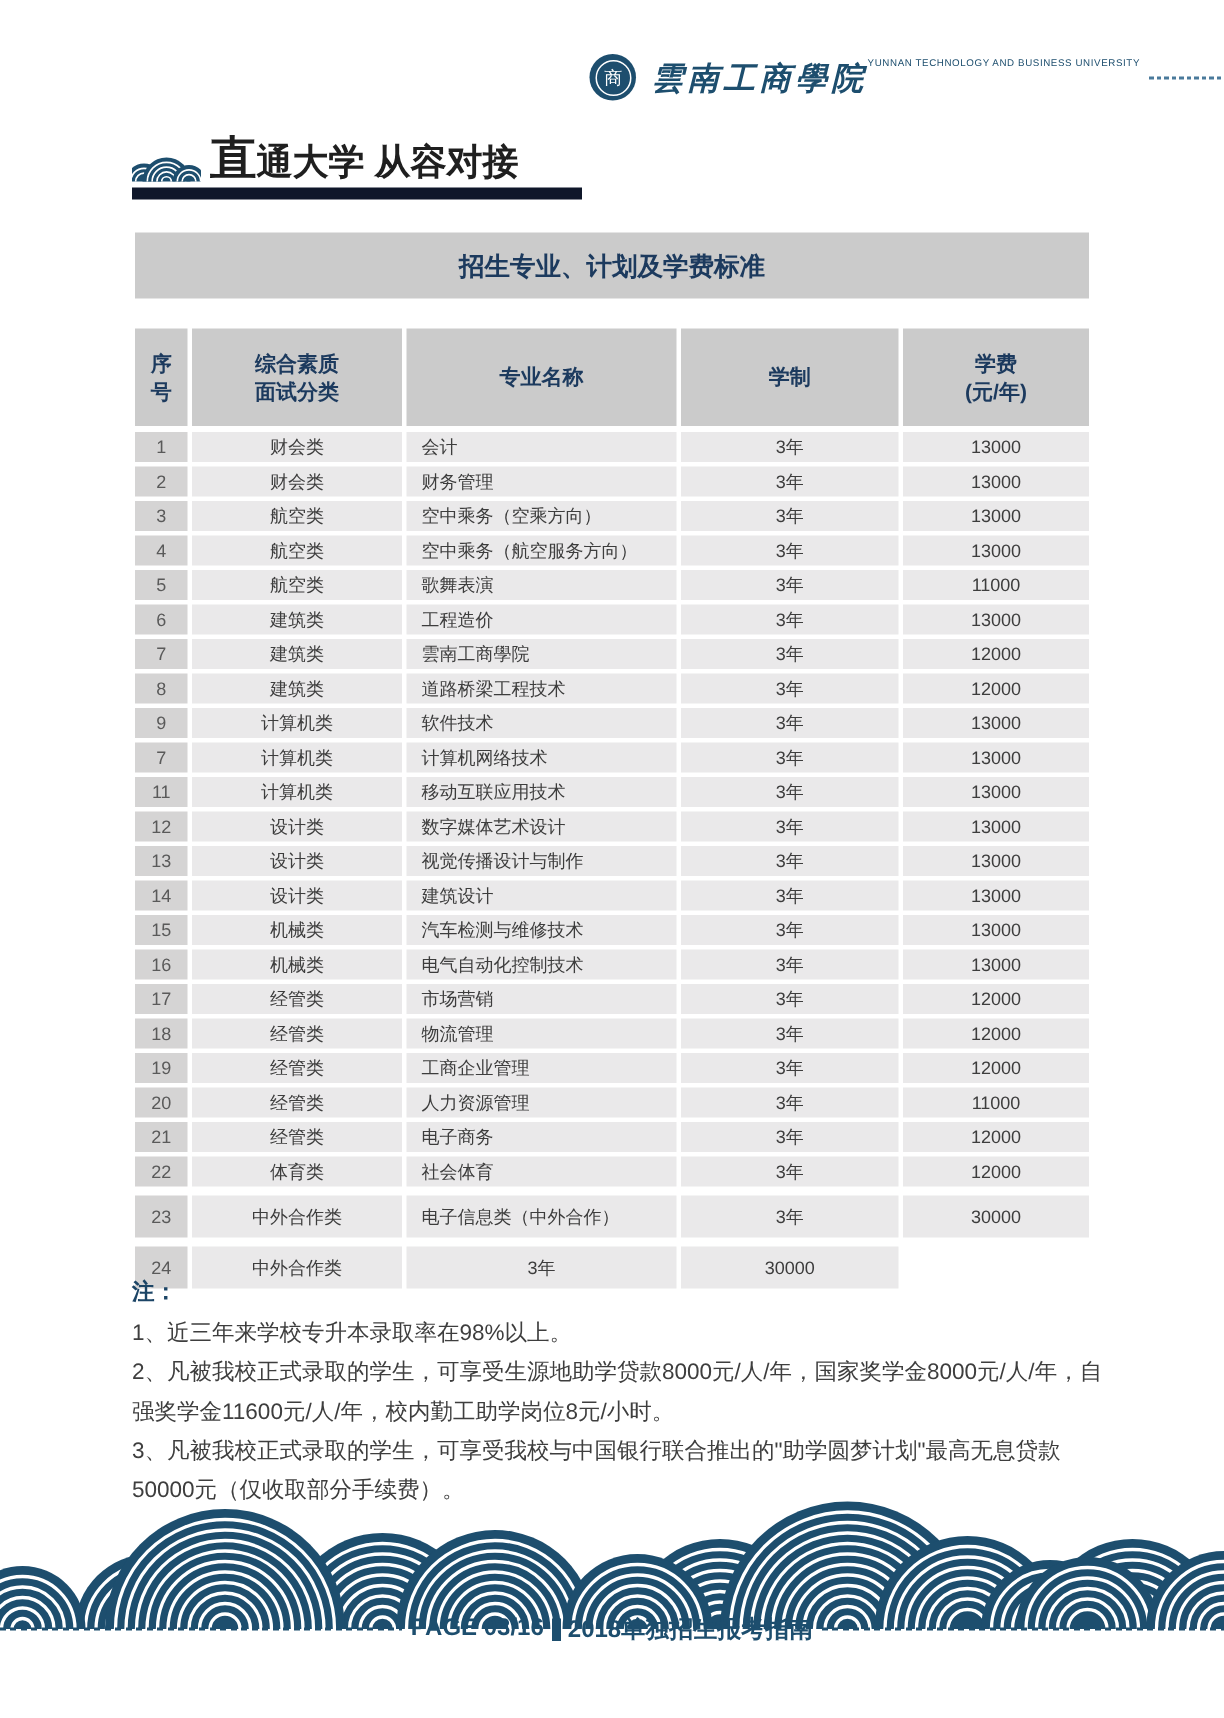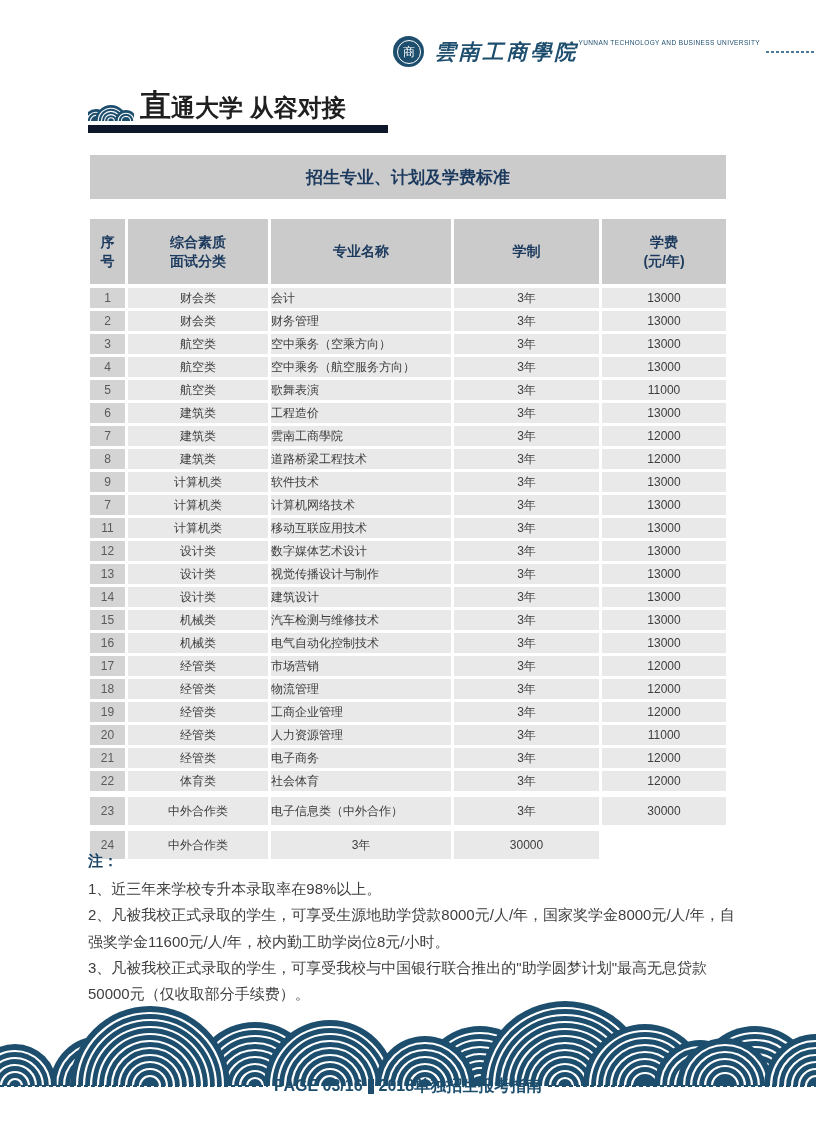--- a/index.html
+++ b/index.html
@@ -61,21 +61,21 @@
   .trow.hdr { margin-bottom:4px; }
   .trow.hdr .cell {
     background:#cbcbcb; color:#1c3a5e; font-size:14px; font-weight:bold;
     height:65px; white-space:pre-line; text-align:center; line-height:1.35;
   }
   .cell {
     display:flex; align-items:center; justify-content:center;
     background:#eae9ea; color:#3d3d3d; font-size:12px; height:20px;
   }
   .cell.no { background:#d5d4d4; color:#5a5a5a; }
-  .cell.major { justify-content:flex-start; }
+  .cell.major { justify-content:flex-start; padding-left:10px; }
   .trow.tall { margin-top:6px; }
   .trow.tall .cell { height:28px; }
 
   
   .notes { position:absolute; left:88px; top:852px; width:658px; }
   .notes-label { color:#1c4566; font-size:15px; font-weight:bold; margin-bottom:5px; }
   .note-item { color:#3e3e3e; font-size:15px; line-height:1.75; }
 
   
   .waves { position:absolute; left:0; top:996px; width:816px; height:90px; display:block; }

